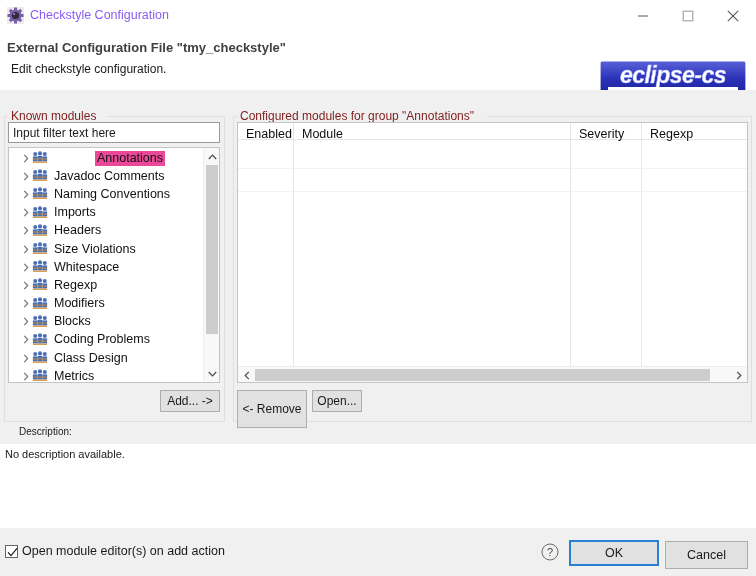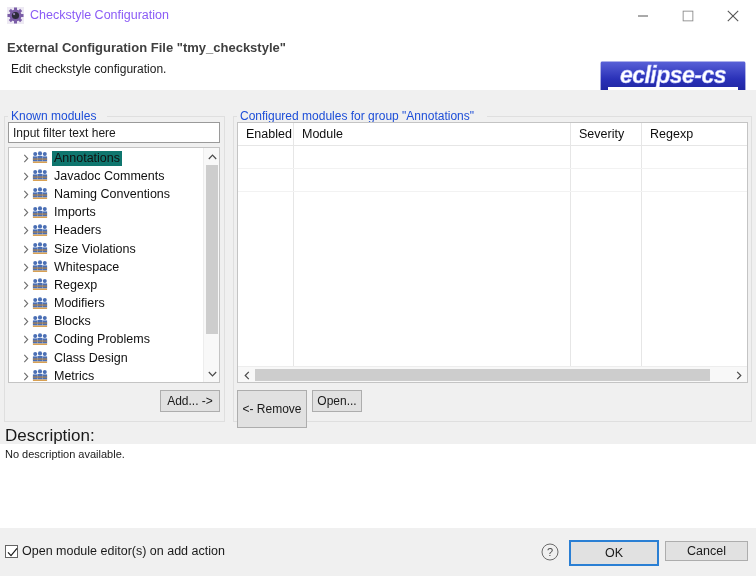--- a/index.html
+++ b/index.html
@@ -23,34 +23,34 @@
   .header{position:absolute;left:0;top:31px;width:756px;height:59px;background:#ffffff;}
   .header-title{position:absolute;left:7px;top:9px;font-size:13px;font-weight:bold;color:#404040;white-space:nowrap;}
   .header-sub{position:absolute;left:11px;top:31px;font-size:12px;color:#1a1a1a;white-space:nowrap;}
   .header-rule{position:absolute;left:0;top:89px;width:756px;height:1px;background:#dcdcdc;}
   .logo{position:absolute;right:8px;top:27px;width:152px;height:48px;}
 
   
   .body{position:absolute;left:0;top:90px;width:756px;height:486px;background:#f0f0f0;}
 
   
-  .grp-label{position:absolute;font-size:12px;color:#1d4ed8;background:#f0f0f0;padding:0 3px;white-space:nowrap;}
+  .grp-label{position:absolute;font-size:12px;color:#7f1d1d;background:#f0f0f0;padding:0 3px;white-space:nowrap;}
   .grp-frame{position:absolute;border:1px solid #dfdfdf;border-top:none;box-sizing:border-box;}
   .grp-topline-l{position:absolute;height:1px;background:#dfdfdf;}
   .grp-topline-r{position:absolute;height:1px;background:#dfdfdf;}
 
   
   .filter-input{position:absolute;left:8px;top:122px;width:212px;height:21px;
     background:#fff;border:1px solid #9a9a9a;box-sizing:border-box;
     font-family:inherit;font-size:12px;color:#1a1a1a;padding:1px 4px;outline:none;}
   .tree{position:absolute;left:8px;top:147px;width:212px;height:236px;
     background:#fff;border:1px solid #c4c4c4;box-sizing:border-box;overflow:hidden;}
   .tree-list{position:absolute;left:0;top:1px;width:194px;}
   .tree-item{position:relative;height:18.2px;display:flex;align-items:center;padding-left:10px;box-sizing:border-box;white-space:nowrap;}
-  .tree-item.sel .tree-label{background:#0f766e;}
+  .tree-item.sel .tree-label{background:#ec4899;margin-left:43px;}
   .twisty{width:13px;flex:0 0 13px;display:flex;align-items:center;justify-content:center;}
   .twisty svg{display:block;}
   .mod-icon{flex:0 0 16px;width:16px;height:14px;margin-right:4px;position:relative;}
   .tree-label{font-size:12.5px;color:#101010;line-height:15px;padding:0 2px;}
 
   
   .vsb{position:absolute;right:0;top:0;width:16px;height:100%;background:#f8f8f8;border-left:1px solid #ededed;box-sizing:border-box;}
   .vsb-arrow{position:absolute;left:0;width:16px;height:17px;display:flex;align-items:center;justify-content:center;}
   .vsb-up{top:0;} .vsb-down{bottom:0;}
   .vsb-thumb{position:absolute;left:2px;width:12px;background:#cdcdcd;border-radius:0;}
@@ -65,42 +65,42 @@
   .btn{position:absolute;background:#e1e1e1;border:1px solid #adadad;box-sizing:border-box;
     font-family:inherit;font-size:12px;color:#1a1a1a;display:flex;align-items:center;justify-content:center;
     white-space:nowrap;cursor:default;}
   .btn-add{left:160px;top:390px;width:60px;height:22px;}
   .btn-remove{left:237px;top:390px;width:70px;height:38px;}
   .btn-open{left:312px;top:390px;width:50px;height:22px;}
 
   
   .table{position:absolute;left:237px;top:122px;width:511px;height:261px;
     background:#fff;border:1px solid #c4c4c4;box-sizing:border-box;overflow:hidden;}
-  .thead{position:absolute;left:0;top:0;width:100%;height:23px;background:#fff;border-bottom:1px solid #e6e6e6;box-sizing:border-box;}
+  .thead{position:absolute;left:0;top:0;width:100%;height:17px;background:#fff;border-bottom:1px solid #e6e6e6;box-sizing:border-box;}
   .th{position:absolute;top:0;height:22px;display:flex;align-items:center;padding-left:8px;
     font-size:12.5px;color:#0d0d0d;box-sizing:border-box;white-space:nowrap;}
   .colsep{position:absolute;top:0;width:1px;background:#e6e6e6;}
   .rowsep{position:absolute;left:0;width:100%;height:1px;background:#f2f2f2;}
 
   
-  .desc-label{position:absolute;left:5px;top:426px;font-size:17px;color:#1a1a1a;}
+  .desc-label{position:absolute;left:19px;top:426px;font-size:10px;color:#1a1a1a;}
   .desc-box{position:absolute;left:0px;top:444px;width:756px;height:84px;background:#ffffff;}
   .desc-text{position:absolute;left:5px;top:4px;font-size:11px;color:#1a1a1a;}
 
   
   .footer{position:absolute;left:0;top:528px;width:756px;height:48px;background:#f0f0f0;}
   .chk-wrap{position:absolute;left:5px;top:16px;display:flex;align-items:center;white-space:nowrap;}
   .chk{width:13px;height:13px;border:1px solid #646464;background:#fff;box-sizing:border-box;position:relative;margin-right:4px;}
   .chk svg{position:absolute;left:1px;top:1px;}
   .chk-label{font-size:12.5px;color:#1a1a1a;}
   .help-btn{position:absolute;left:541px;top:543px;width:18px;height:18px;}
   .btn-ok{position:absolute;left:570px;top:541px;width:88px;height:24px;background:#e1e1e1;
     border:1px solid #2a7fd4;box-sizing:border-box;outline:1px solid #2a7fd4;
     display:flex;align-items:center;justify-content:center;font-size:12.5px;color:#1a1a1a;cursor:default;}
-  .btn-cancel{position:absolute;left:665px;top:541px;width:83px;height:20px;background:#e1e1e1;
+  .btn-cancel{position:absolute;left:665px;top:541px;width:83px;height:28px;background:#e1e1e1;
     border:1px solid #adadad;box-sizing:border-box;
     display:flex;align-items:center;justify-content:center;font-size:12.5px;color:#1a1a1a;cursor:default;}
 </style>
 </head>
 <body>
 
 <div class="win">
 
   <div class="titlebar">
     <div class="title-icon">

